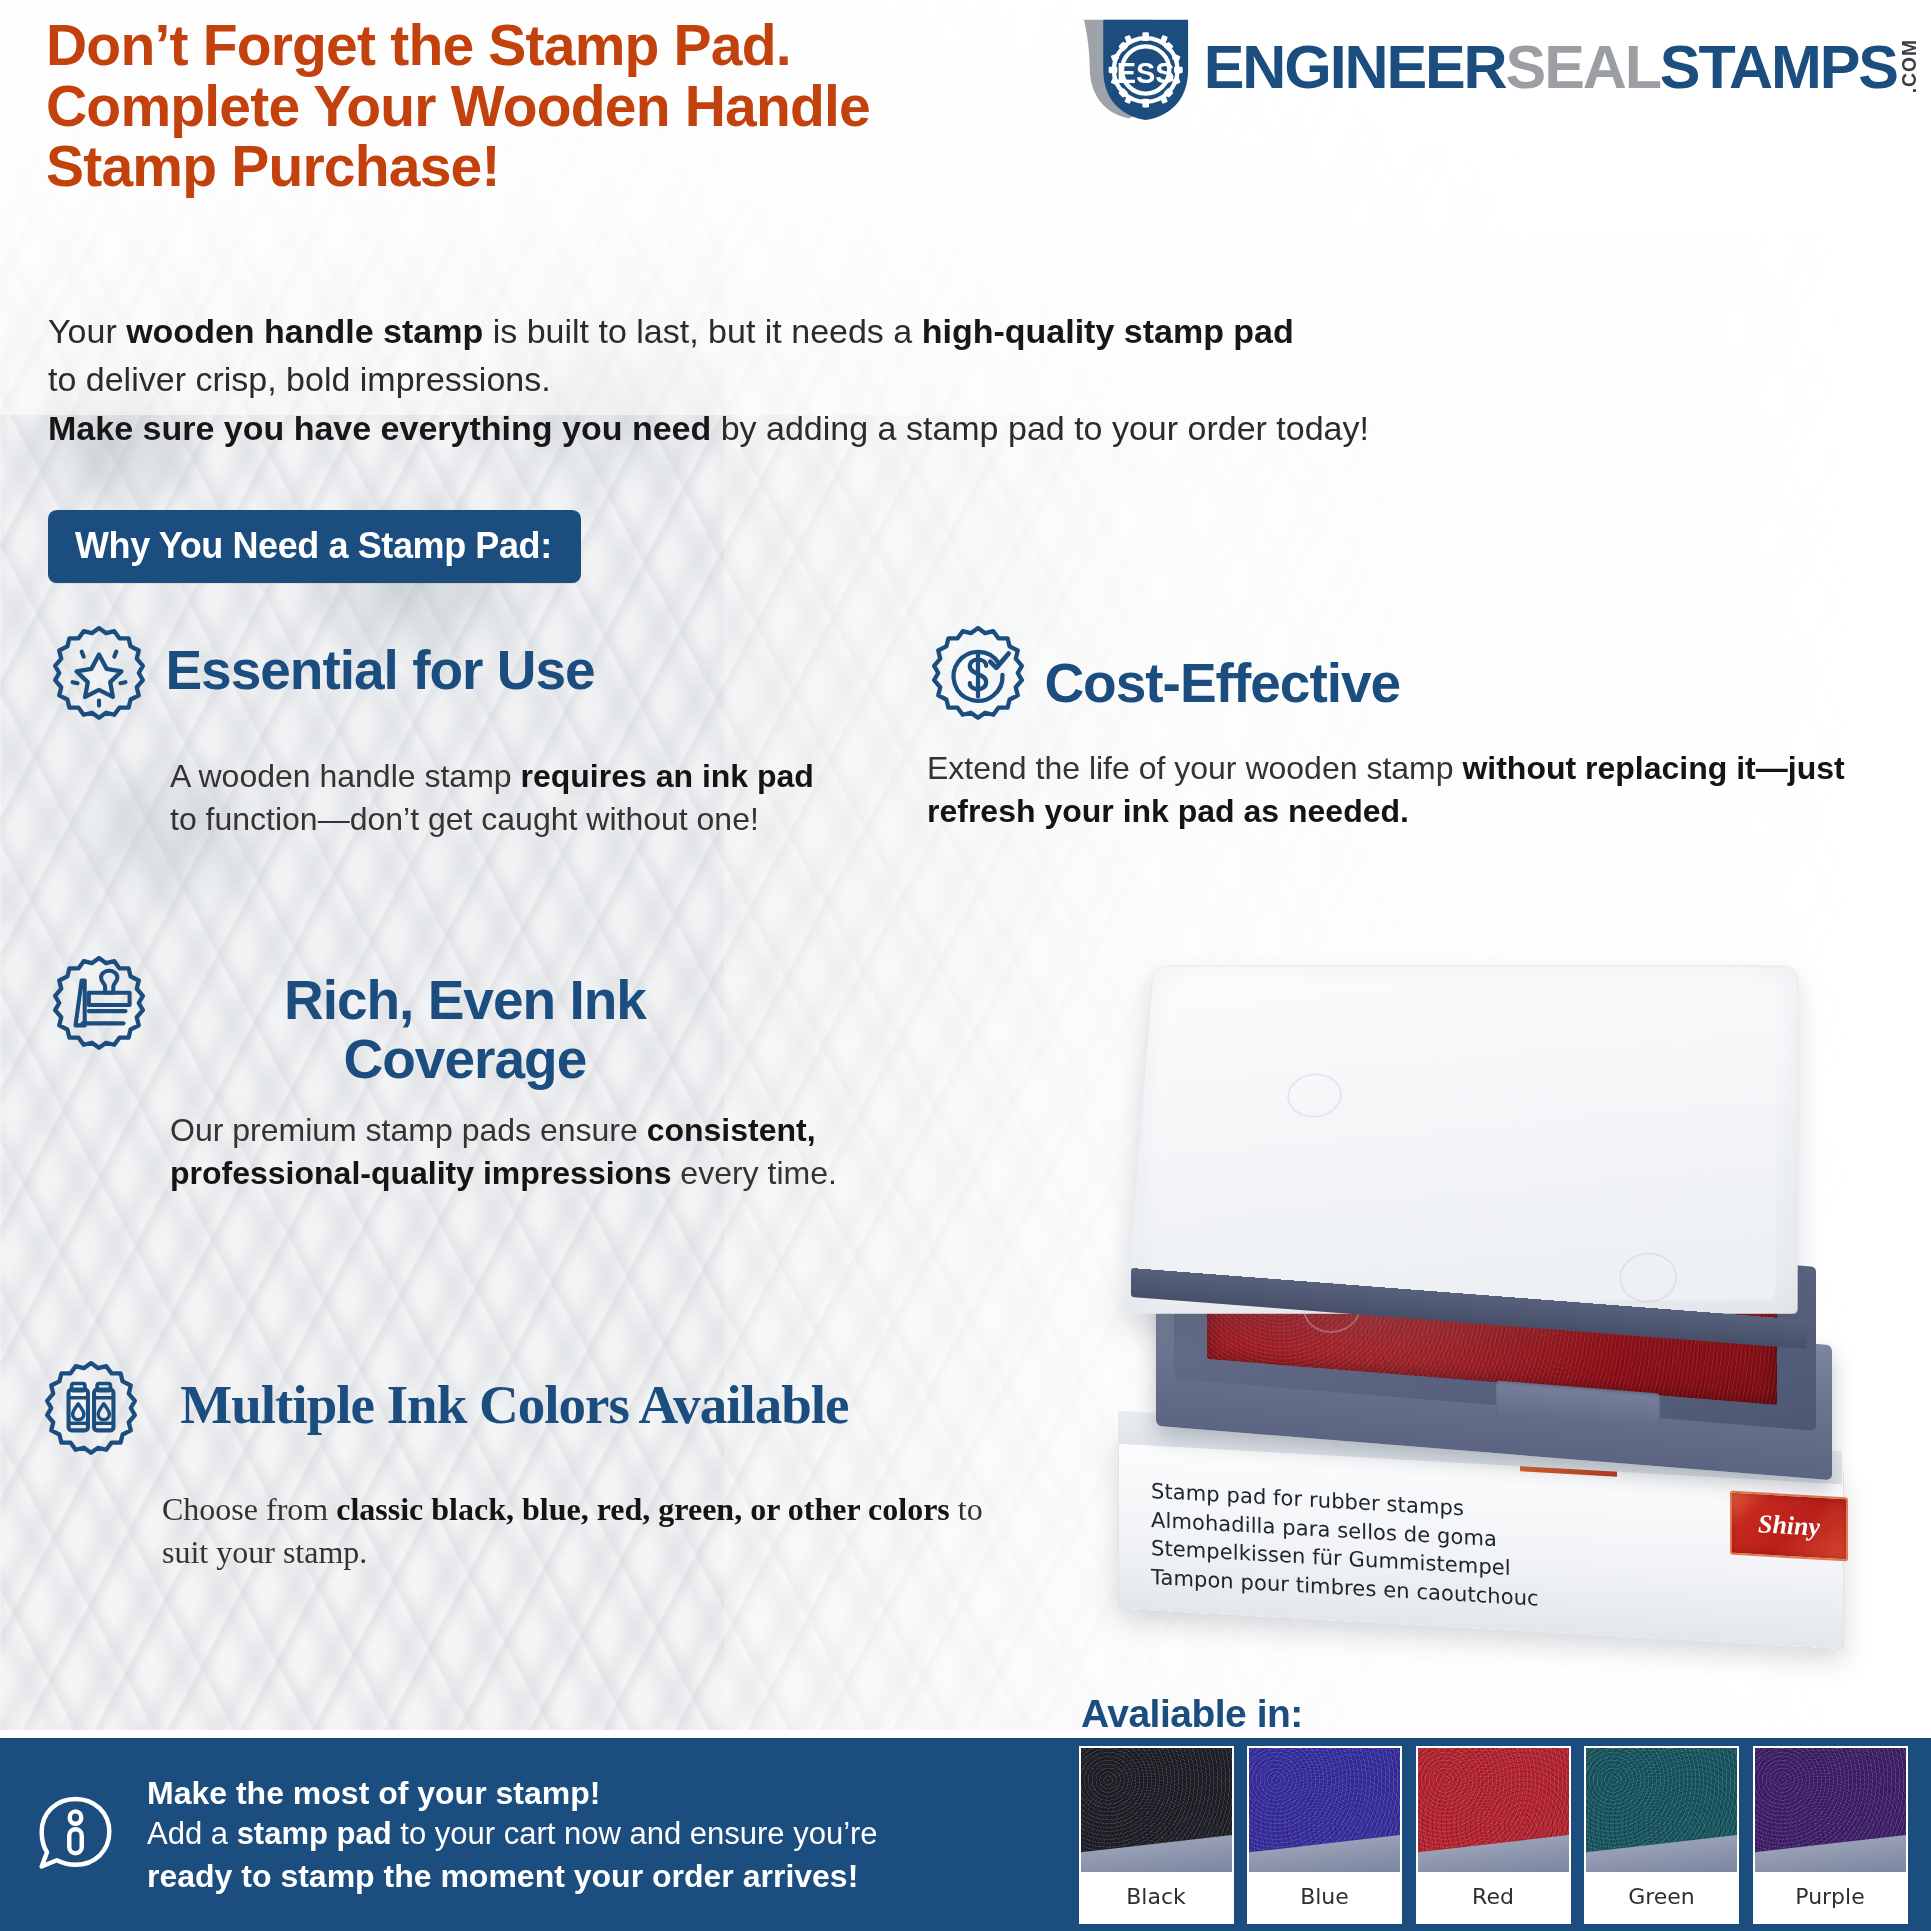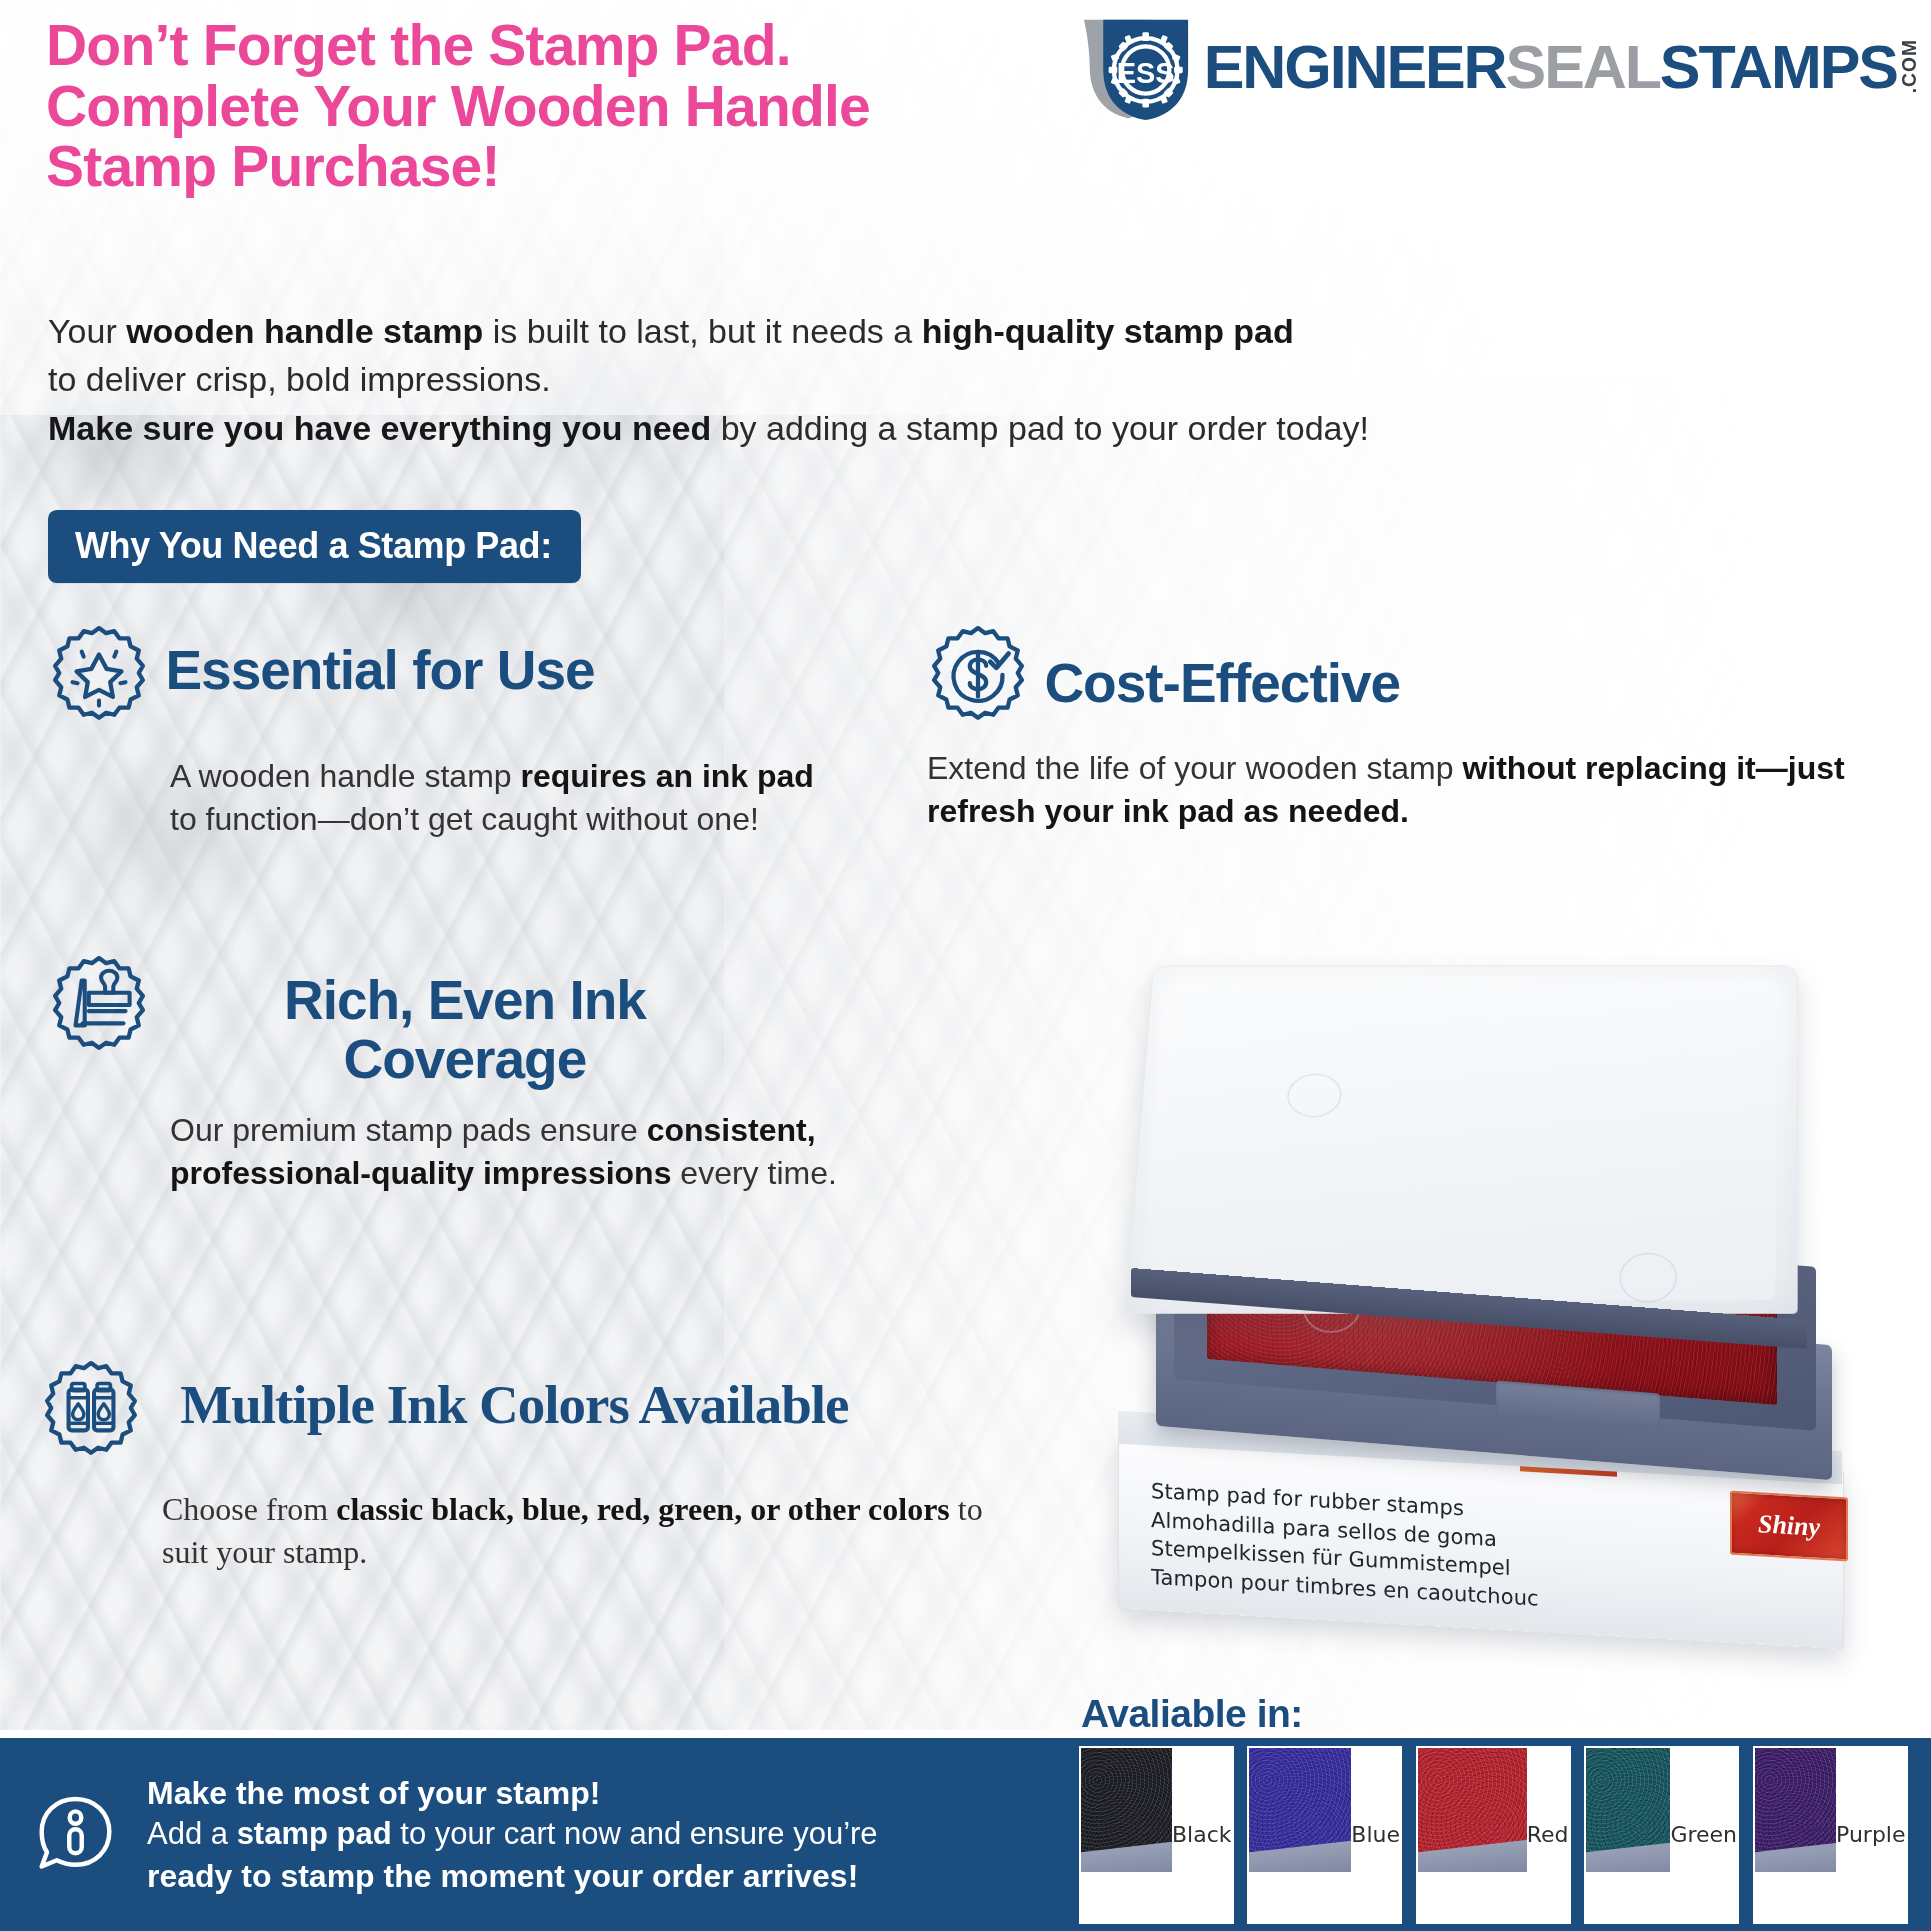--- a/index.html
+++ b/index.html
@@ -39,21 +39,21 @@
       radial-gradient(193px 135px at 599px 116px, rgba(186,192,199,.30), rgba(255,255,255,0) 74%);
     filter:blur(2.9px);
   }
 
   
   .layer{position:absolute;inset:0;z-index:2;}
 
   
   .headline{
     position:absolute;left:46px;top:15.4px;width:1159px;
-    color:#ec4899;font-weight:bold;font-size:57px;line-height:1.06;
+    color:#c2410c;font-weight:bold;font-size:57px;line-height:1.06;
     letter-spacing:-0.8px;
   }
   .headline div{margin:0;padding:0;}
 
   
   .logo{position:absolute;right:3.9px;top:13.5px;width:966px;height:108px;}
   .logo-inner{position:absolute;right:8px;top:0;display:flex;align-items:center;height:108px;}
   .logo-mark{position:relative;width:114px;height:108px;margin-right:9.7px;}
   .logo-word{
     font-weight:bold;font-size:61px;letter-spacing:-2.1px;line-height:1;
@@ -231,21 +231,21 @@
     background:#1b4d7e;padding:0;
   }
   .swatch-row{
     position:absolute;left:13.5px;top:7.7px;display:flex;gap:13.5px;
   }
   .swatch{
     width:151px;height:174px;
     border:2.9px solid #ffffff;
     box-shadow:0 0 0 1.9px #1b4d7e;
     background:#ffffff;
-    display:flex;flex-direction:row;
+    display:flex;flex-direction:column;
     overflow:hidden;
   }
   .sw-color{
     position:relative;height:124px;width:100%;
     overflow:hidden;
   }
   .sw-color .grain{
     position:absolute;inset:0;
     background-image:
       repeating-radial-gradient(circle at 18% 26%, rgba(255,255,255,.11) 0 1px, rgba(0,0,0,0) 1px 3.9px),

